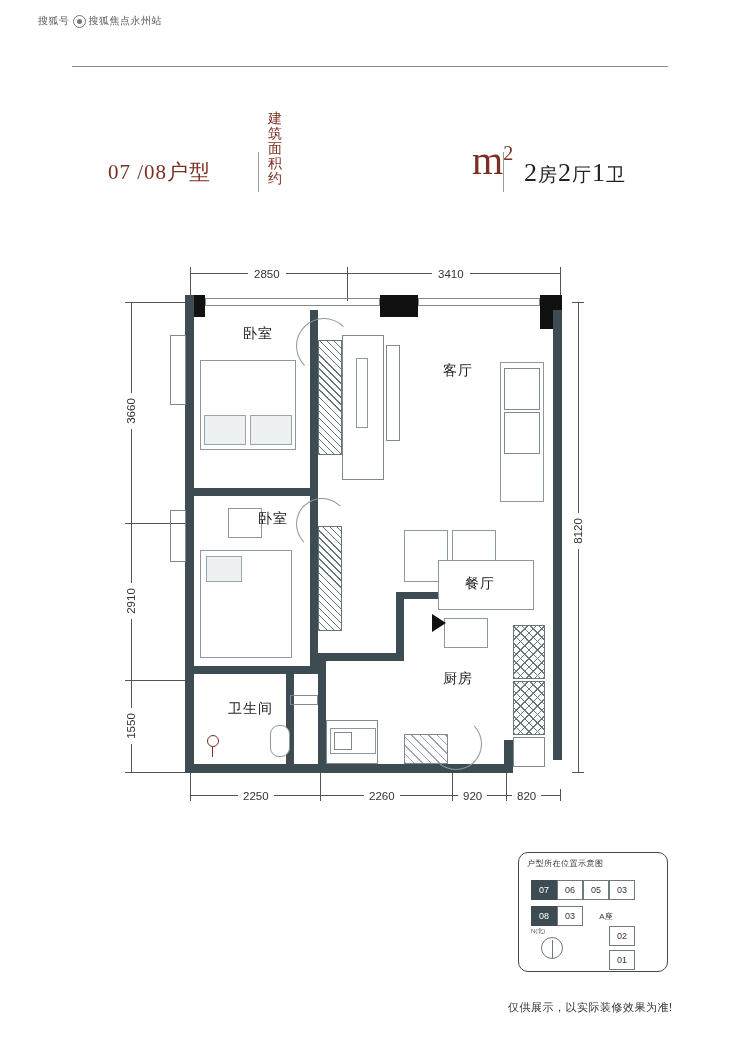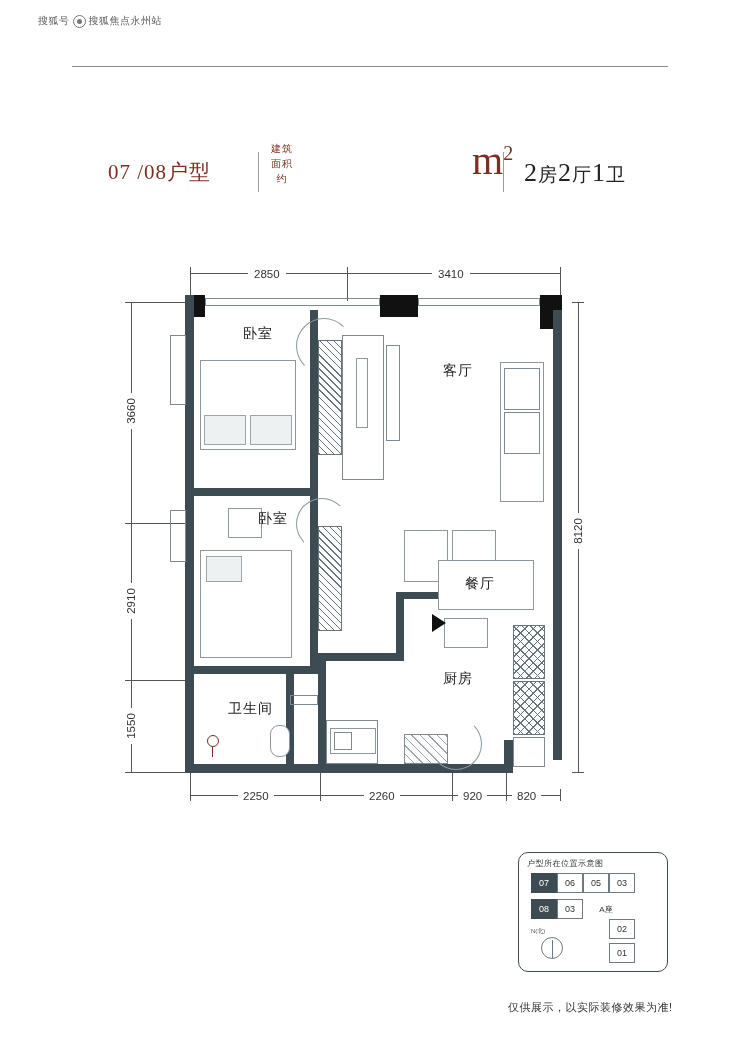--- a/index.html
+++ b/index.html
@@ -45,22 +45,22 @@
     font-family:"Liberation Serif", serif;
   }
   .divider1, .divider2 {
     position:absolute; bottom:4px; width:1px; height:40px; background:#9b9b9b;
   }
   .divider1 { left:186px; }
   .divider2 { left:431px; }
   .area-label {
     position:absolute; left:196px; bottom:10px;
     width:28px;
-    font-size:10px; line-height:15px; color:#7a2f20;
-    text-align:center; letter-spacing:1px;margin-top:43px;
+    font-size:14px; line-height:15px; color:#7a2f20;
+    text-align:left; letter-spacing:1px;margin-top:43px;
   }
   .area-big {
     position:absolute; left:228px; bottom:-18px;
     font-size:100px; line-height:100px;
     color:#7a2f20; font-family:"Liberation Serif", serif;
     font-weight:normal; letter-spacing:-2px;
   }
   .area-unit {
     position:absolute; left:400px; bottom:12px;
     font-size:40px; color:#7a2f20; font-family:"Liberation Serif", serif;
@@ -116,21 +116,21 @@
   .legend {
     position:absolute; left:518px; top:852px; width:150px; height:120px;
     border:1px solid #3d4b52; border-radius:10px; background:#fff;
   }
   .legend-title {
     position:absolute; left:8px; top:5px; font-size:8px; color:#333; letter-spacing:0.5px;
   }
   .cell {
     position:absolute; border:1px solid #6d7a80; font-size:9px;
     display:flex; align-items:center; justify-content:center;
-    color:#333; background:#fff;
+    color:#333; background:#fff;margin-top:7px;
   }
   .cell.hi { background:#3d4b52; color:#fff; border-color:#3d4b52; }
   .compass { position:absolute; left:22px; top:84px; width:22px; height:22px;
     border:1px solid #6d7a80; border-radius:50%; }
   .compass::after{ content:""; position:absolute; left:10px; top:2px; width:1px; height:18px; background:#6d7a80;}
   .compass-label { position:absolute; left:12px; top:74px; font-size:6px; color:#555; }
   .footnote {
     position:absolute; left:508px; top:1000px;
     font-size:11px; color:#333; letter-spacing:0.5px;
   }

